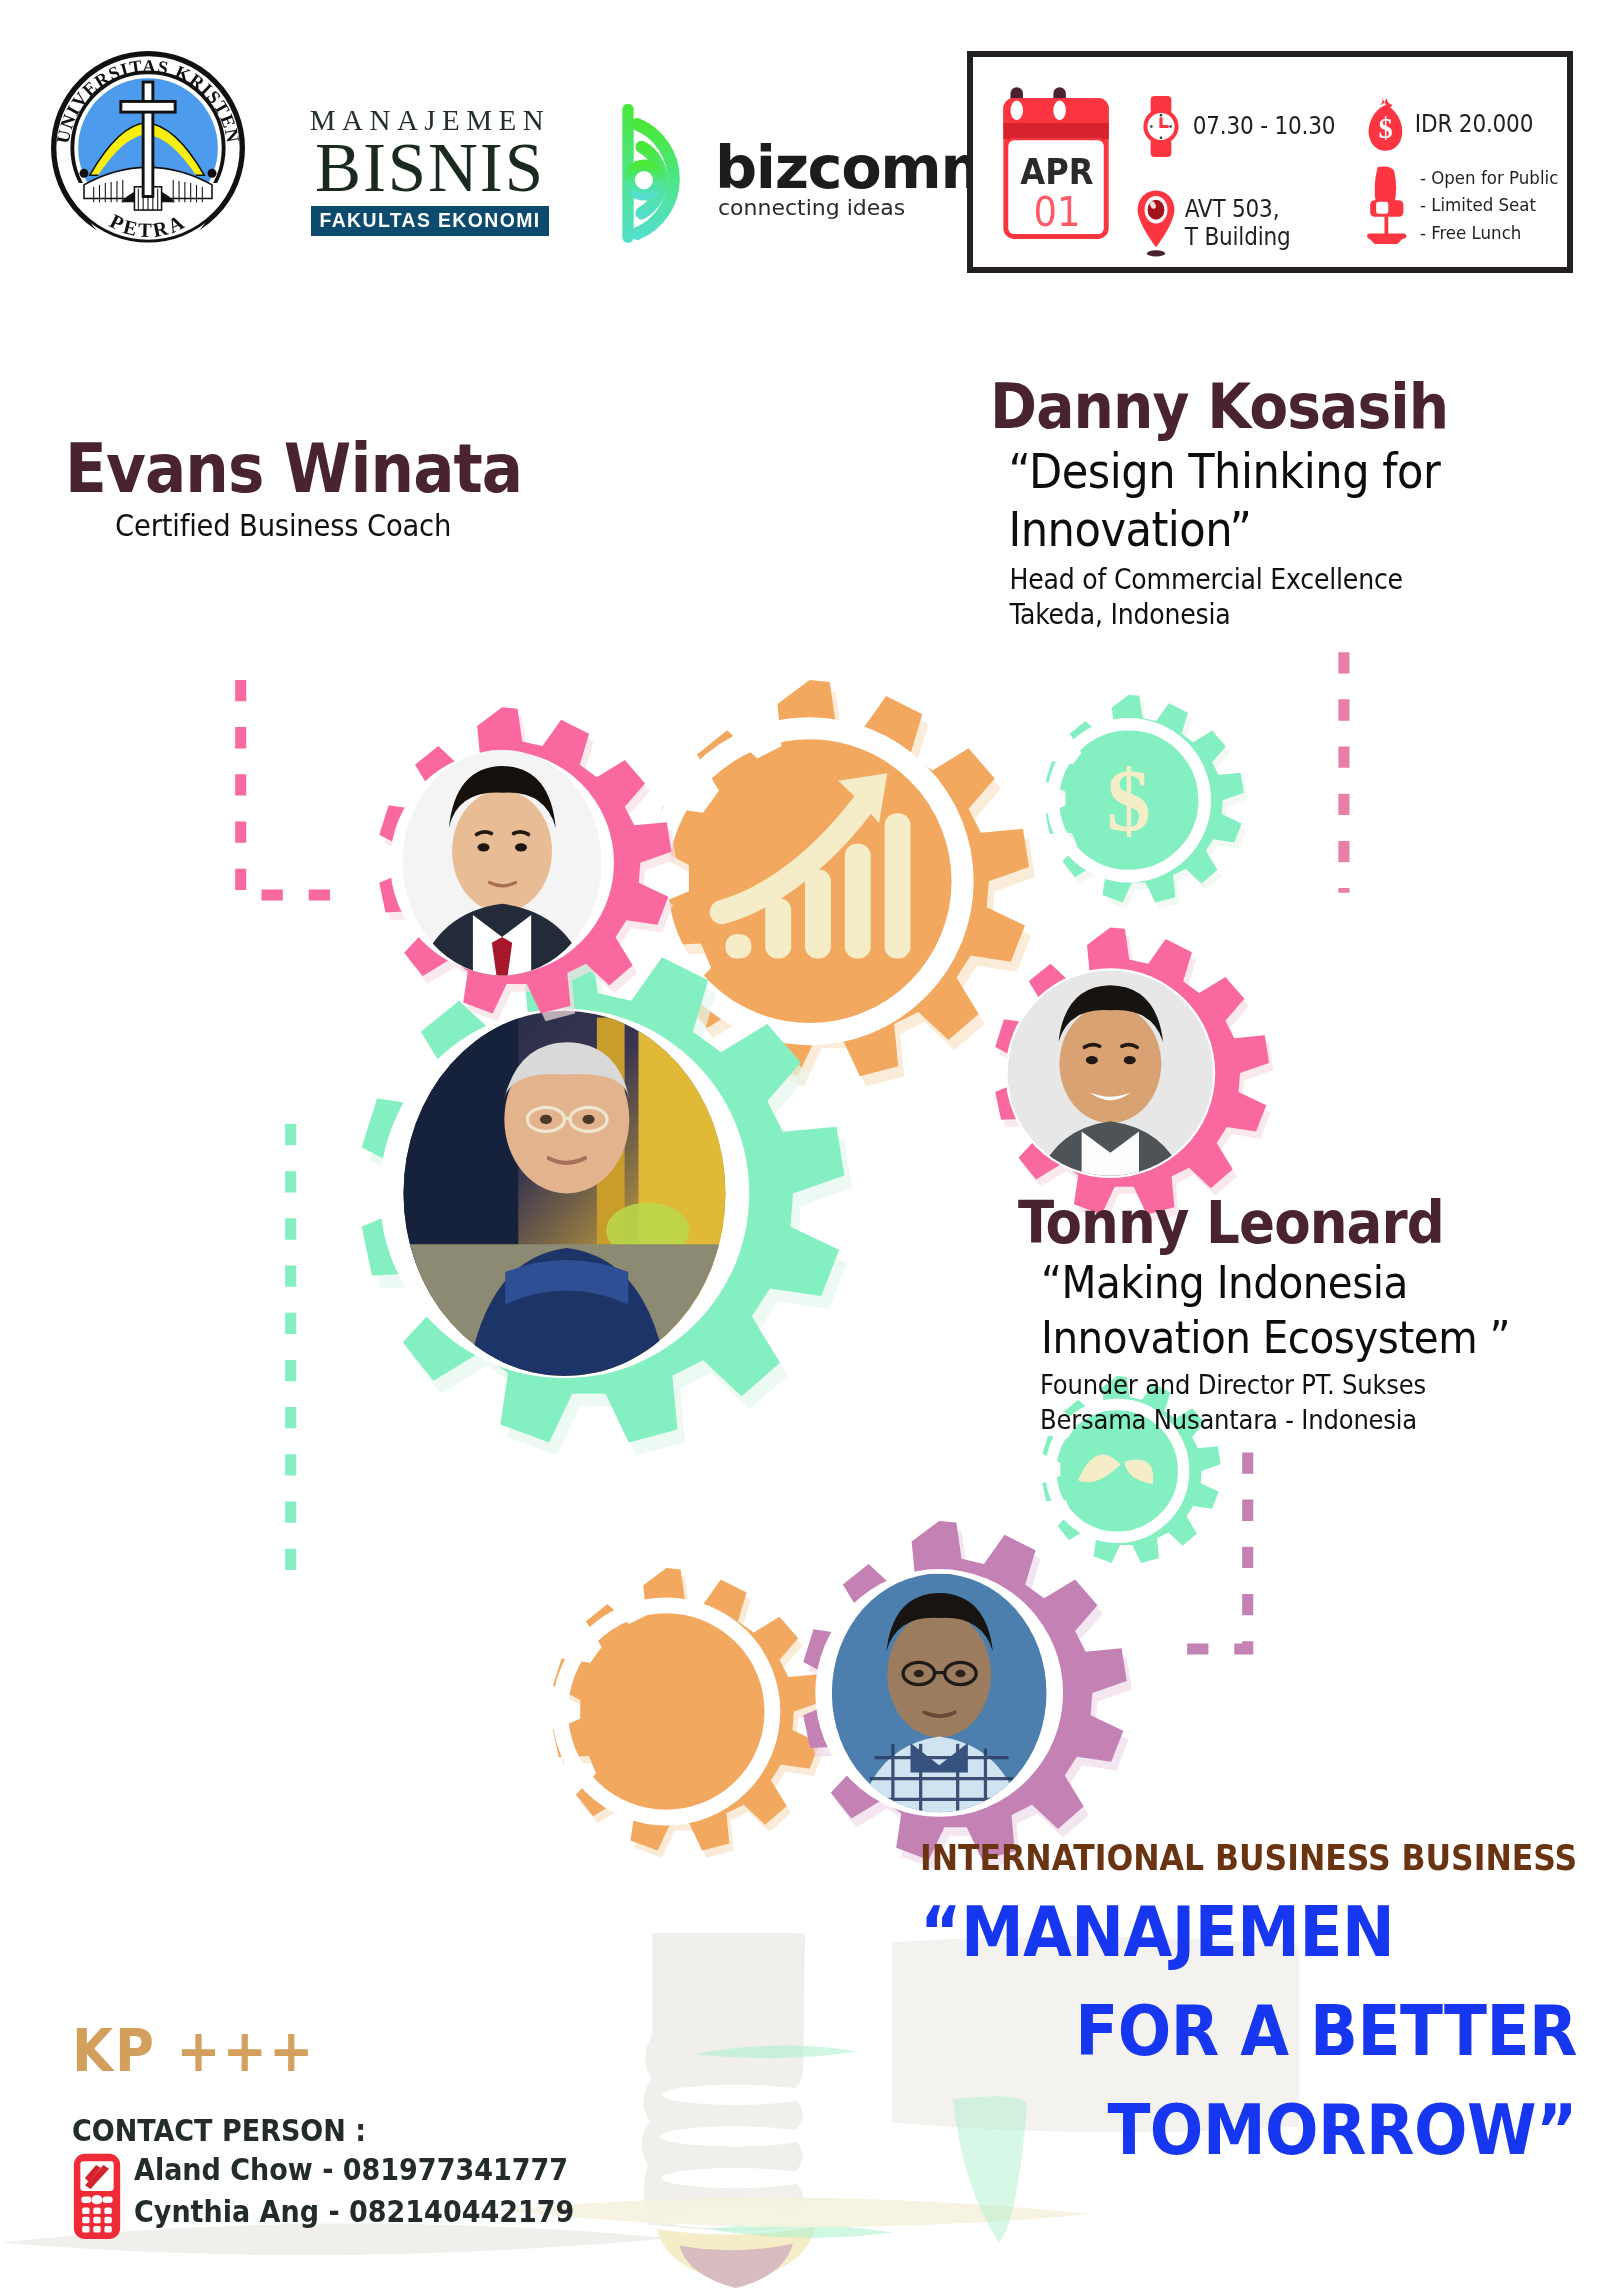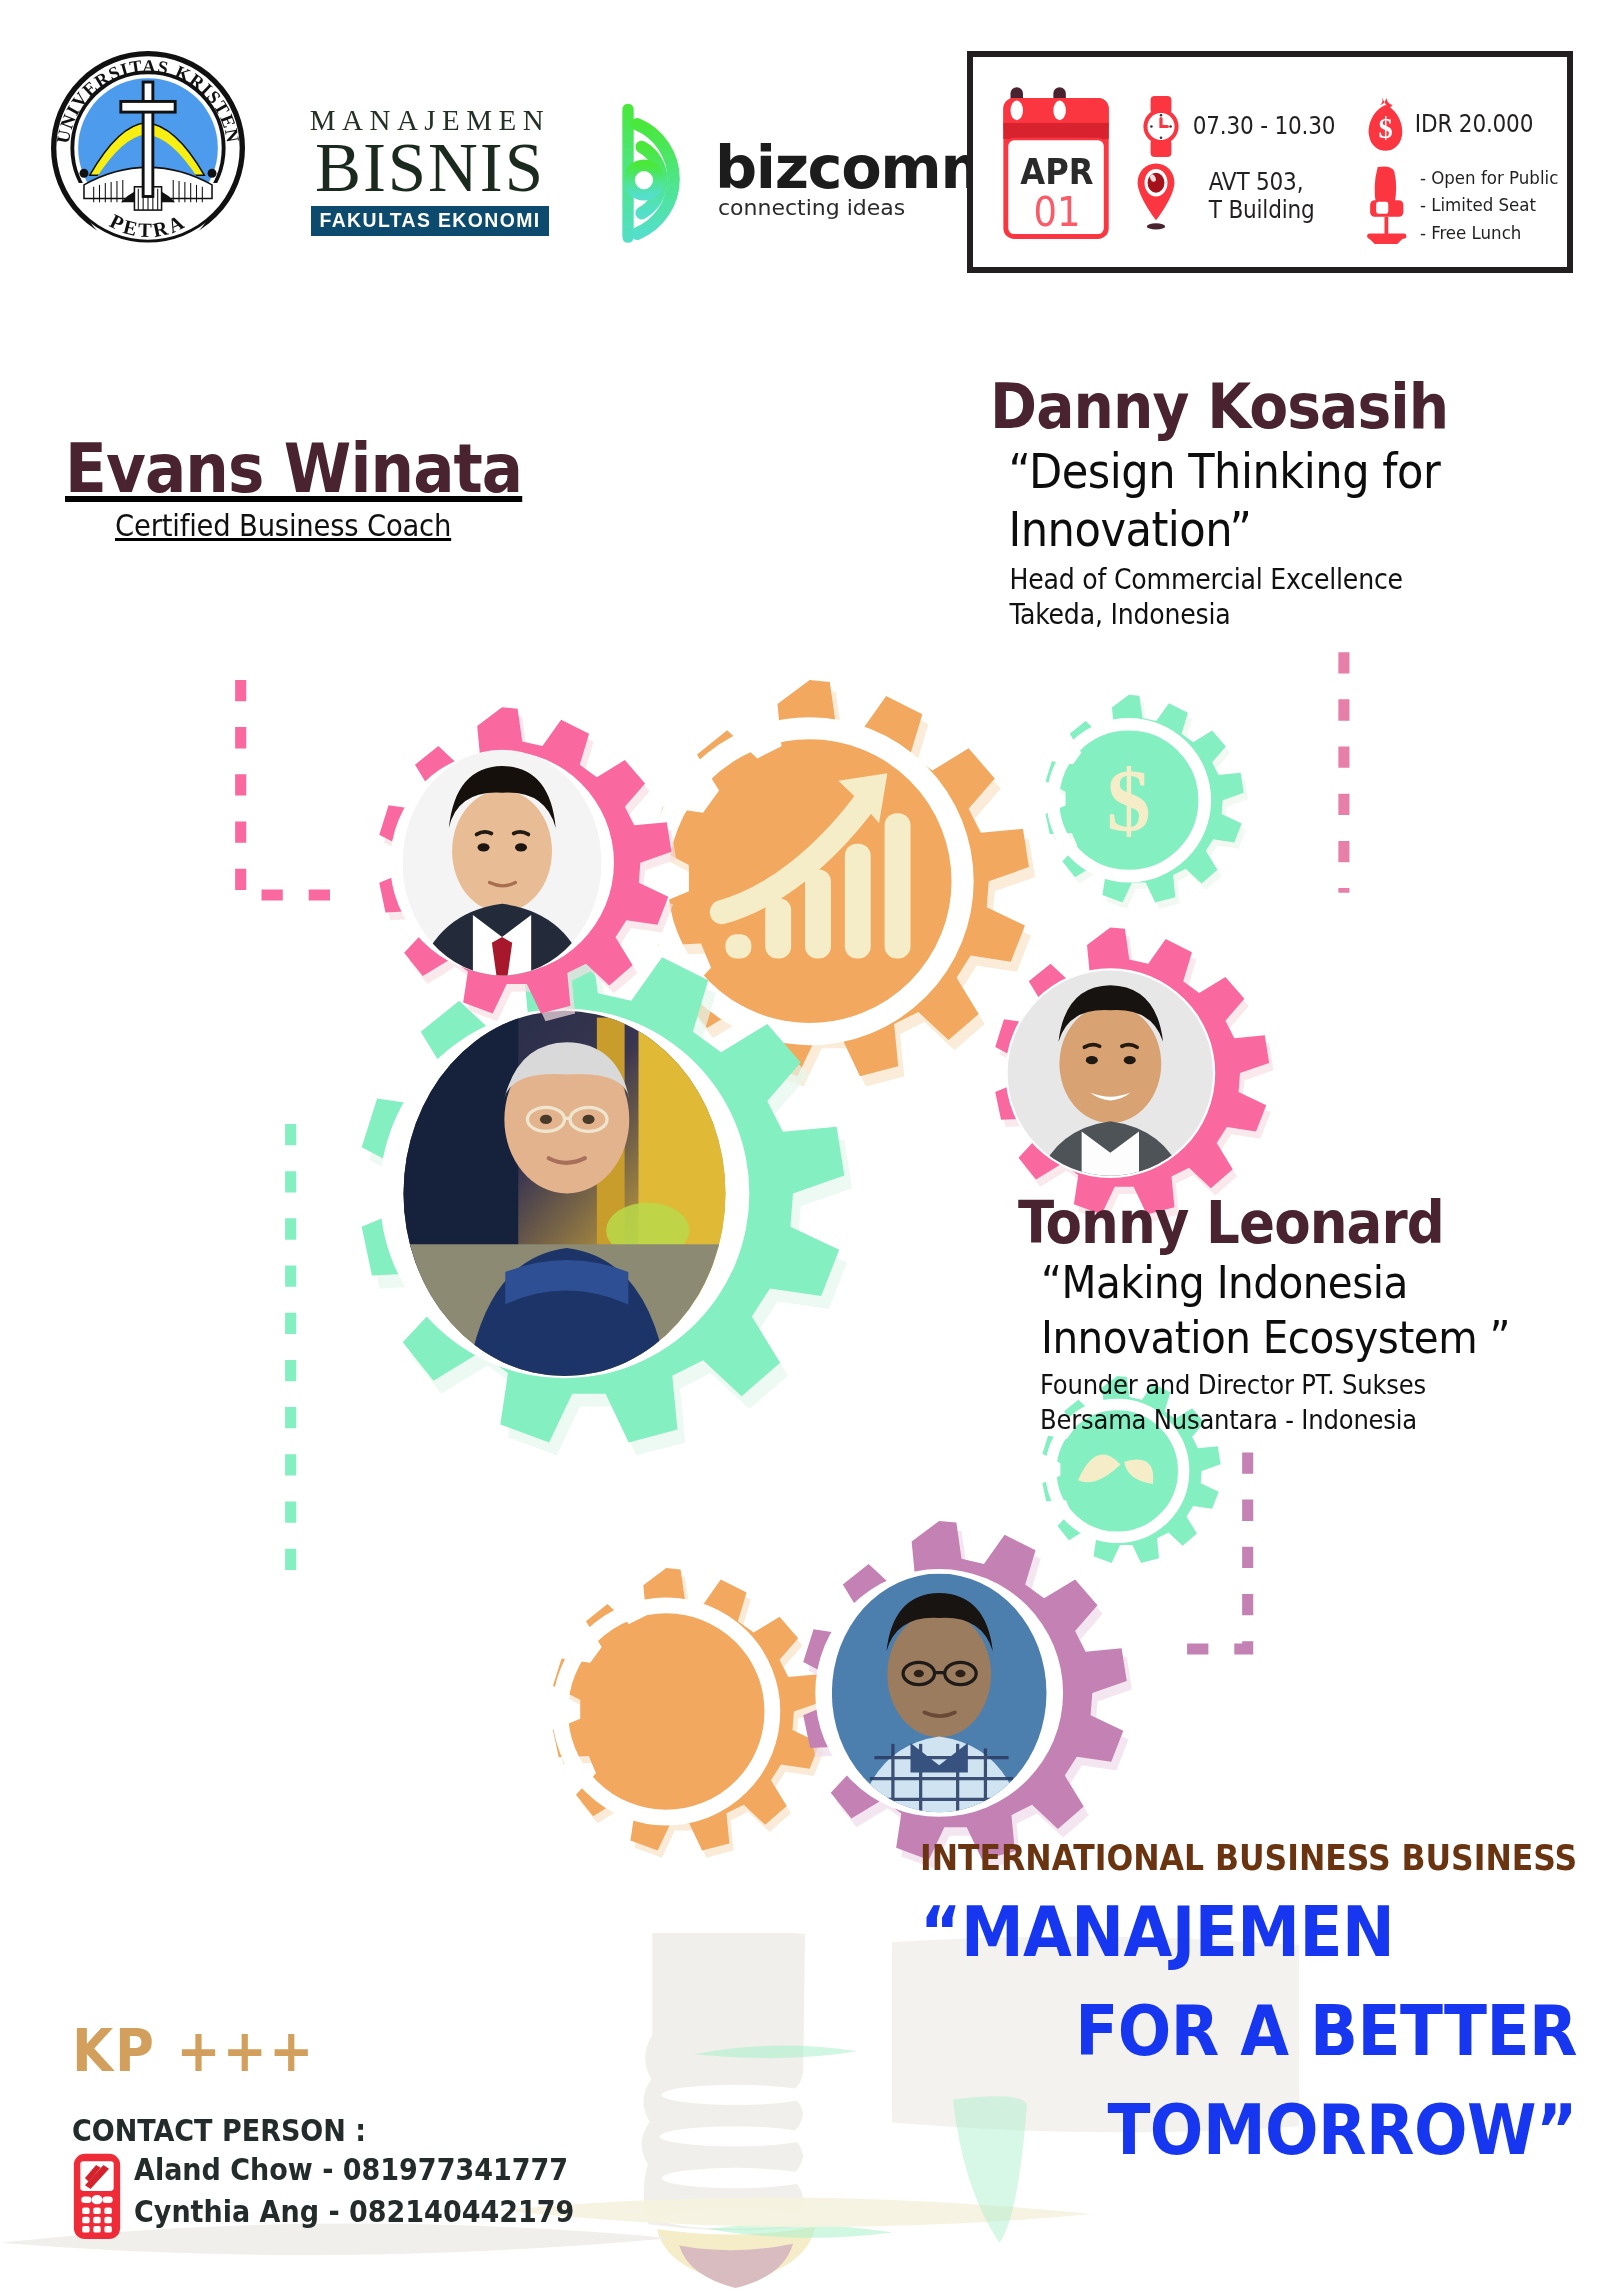--- a/index.html
+++ b/index.html
@@ -69,21 +69,21 @@
   .info-cell { position:absolute; display:flex; align-items:center; }
   .info-ic { flex:0 0 auto; }
   .info-ic svg { display:block; }
   .info-txt {
     font-family:"DejaVu Sans Condensed","Liberation Sans", sans-serif;
     font-size:24px; color:#231f20; line-height:1.18; white-space:pre-line;
     margin-left:8.3px; letter-spacing:-0.2px;
   }
   #cell-time  { left:157px; top:30.5px;  }
   #cell-price { left:384px; top:30.5px;  }
-  #cell-place { left:155px; top:98px;gap:24px; }
+  #cell-place { left:155px; top:125px; }
   #cell-feat  { left:379px; top:100px; }
   .feat-list {
     font-family:"DejaVu Sans Condensed","Liberation Sans", sans-serif;
     font-size:18.5px; color:#231f20; line-height:1.5; margin-left:7.4px; white-space:pre-line;
   }
 
   
   #stage { position:absolute; left:0; top:296px; width:1623px; height:1619px; }
   #stage svg { position:absolute; left:0; top:0; width:1623px; height:1619px; }
 
@@ -99,21 +99,21 @@
     font-family:"DejaVu Sans Condensed","Liberation Sans", sans-serif;
     font-weight:400; font-size:48px; color:#0d0d0d; line-height:1.22;
     letter-spacing:-0.5px; margin-top:3.7px;
   }
   .sp-role {
     font-family:"DejaVu Sans Condensed","Liberation Sans", sans-serif;
     font-weight:400; font-size:28px; color:#111111; line-height:1.28;
     letter-spacing:-0.2px; margin-top:2.8px; white-space:pre-line;
   }
 
-  #sp-evans  { left:65px;  top:435px;  text-align:left;text-decoration:underline; }
+  #sp-evans  { left:65px;  top:435px;  text-align:left; }
   #sp-evans .sp-name  { font-size:68px; }
   #sp-evans .sp-topic { font-size:52px; margin-left:33px; }
   #sp-evans .sp-role  { font-size:30.5px;  margin-left:50px; }
 
   #sp-danny  { left:990px; top:375px; }
   #sp-danny .sp-name  { font-size:63px; }
   #sp-danny .sp-topic { width:500px; white-space:normal; margin-left:18.5px; }
   #sp-danny .sp-role  { margin-left:19.4px; }
 
   #sp-tonny  { left:1018px; top:1193px; }

